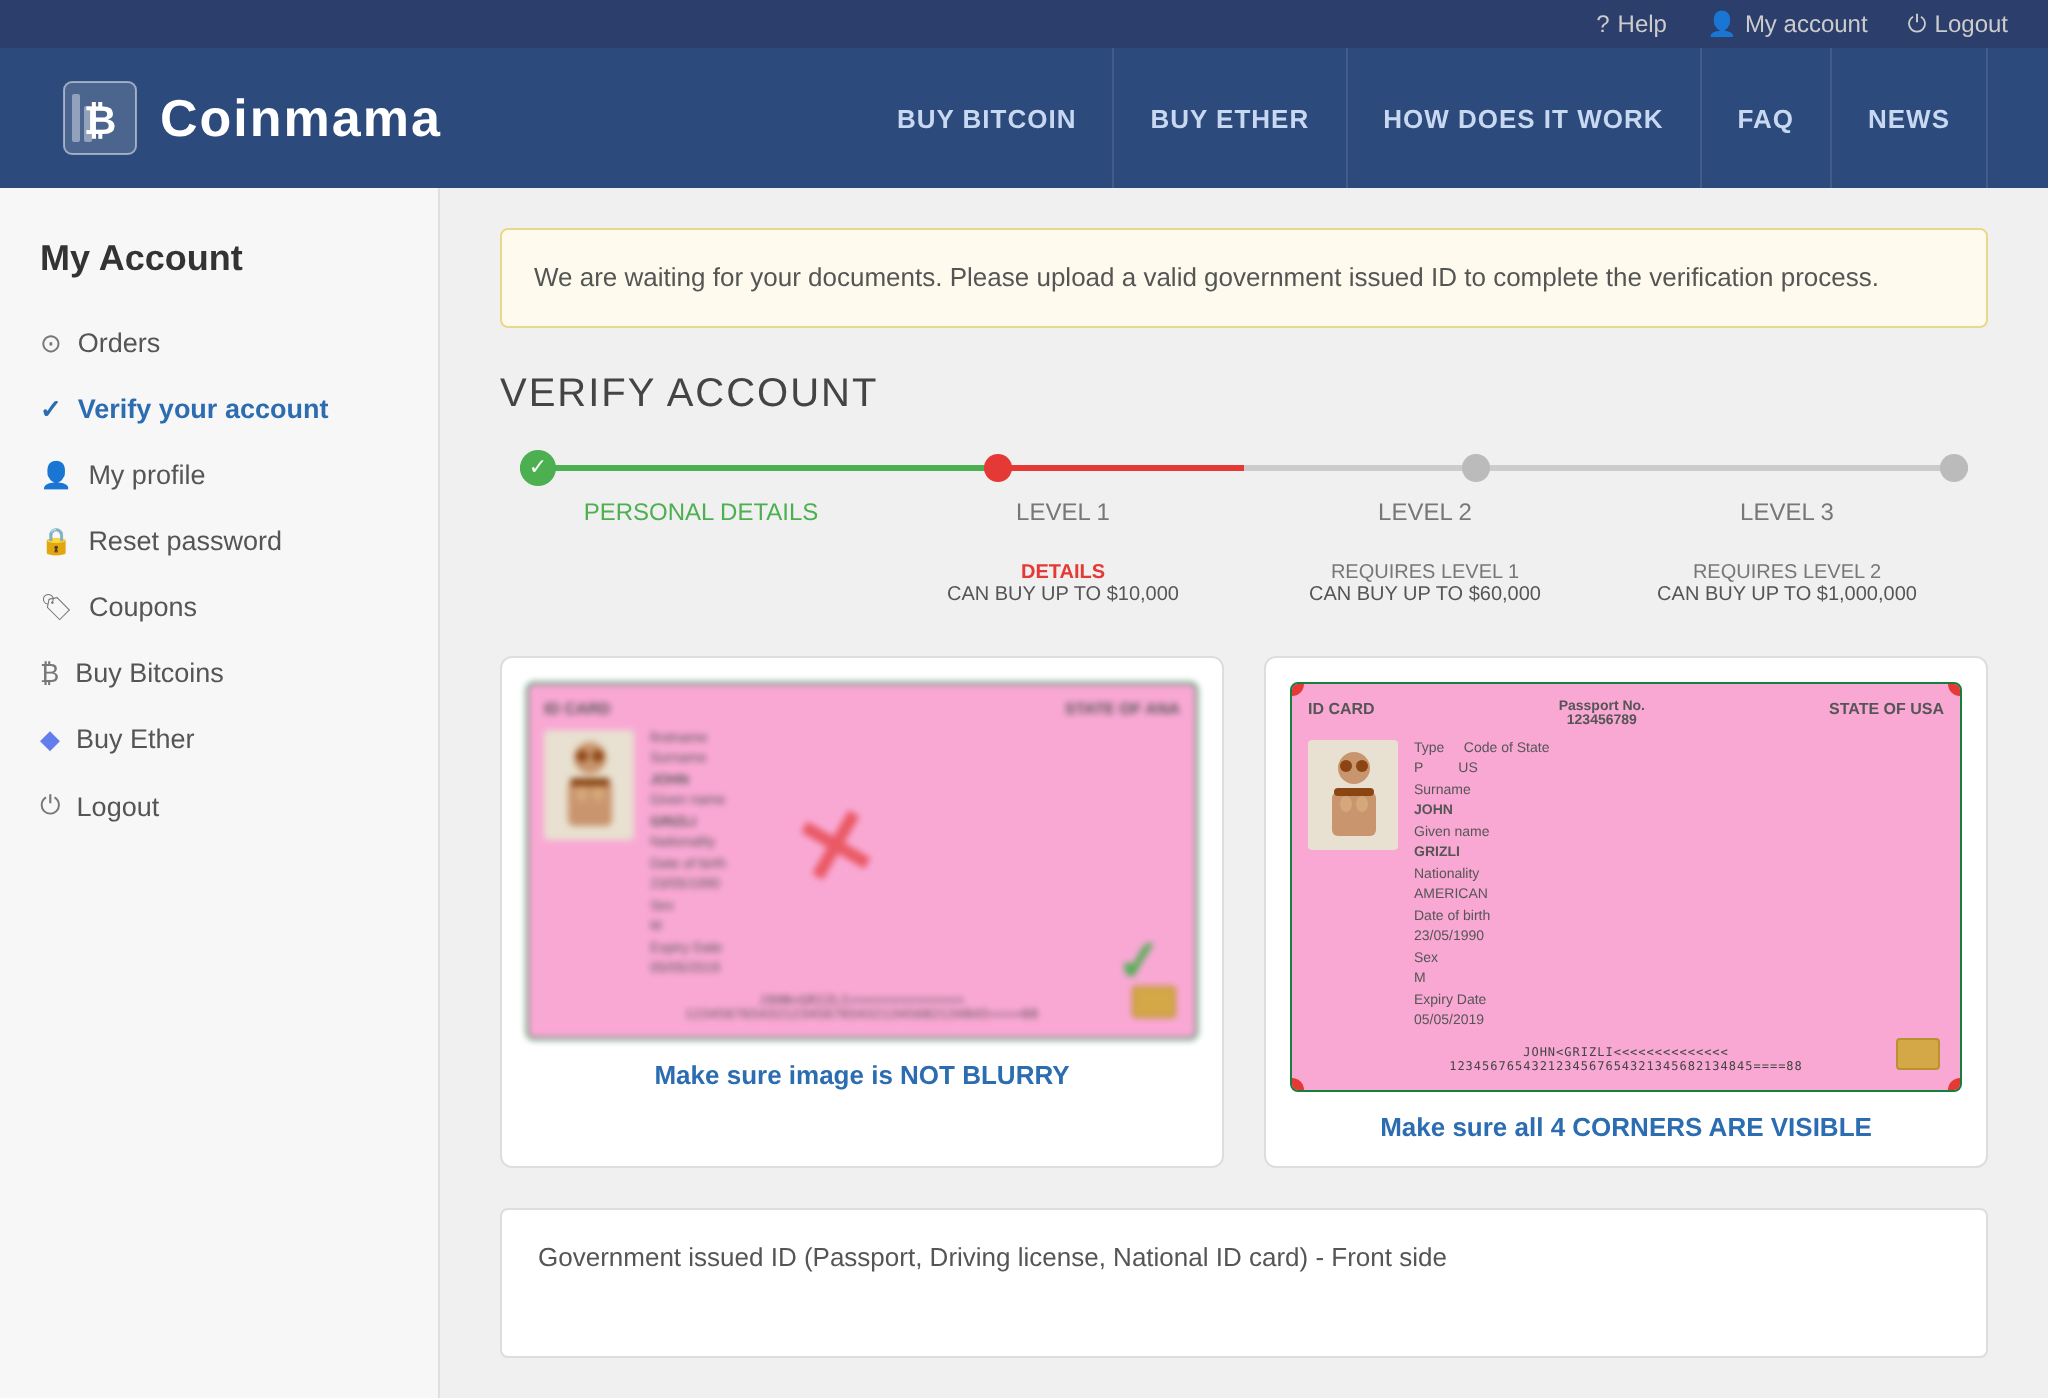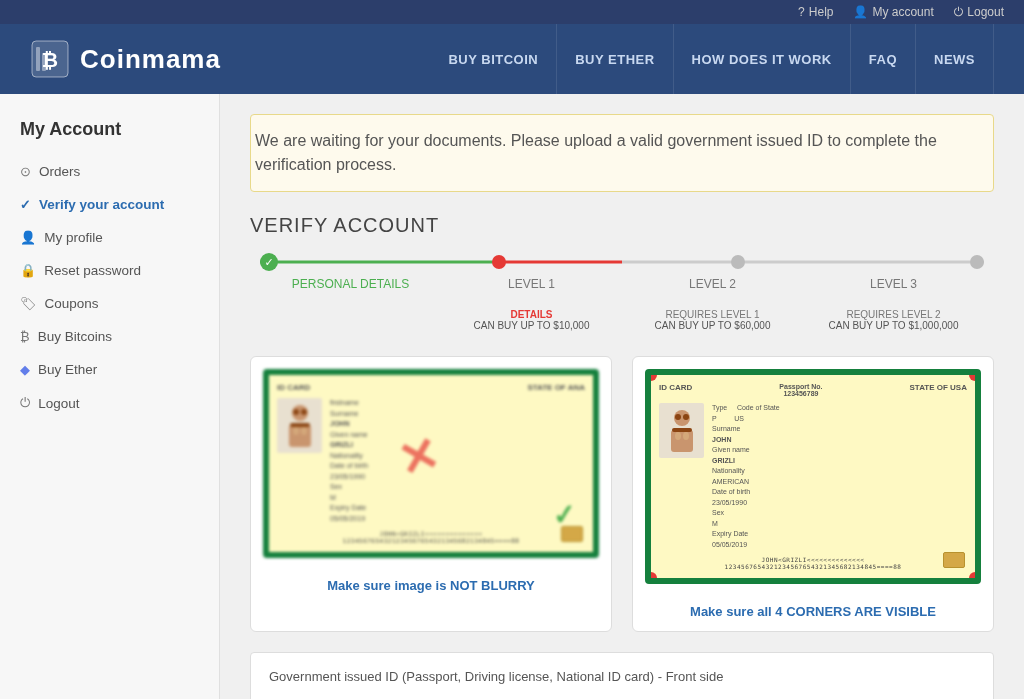--- a/index.html
+++ b/index.html
@@ -104,23 +104,23 @@
     .content {
       flex: 1;
       padding: 20px 30px;
     }
 
     
     .alert-banner {
       background: #fefaed;
       border: 1px solid #e8d98a;
       border-radius: 4px;
-      padding: 14px 4px;
+      padding: 14px 16px;
       margin-bottom: 22px;
-      font-size: 16px;
+      font-size: 13px;
       color: #555;
       line-height: 1.5;
     }
 
     
     .section-title {
       font-size: 20px;
       font-weight: normal;
       color: #444;
       letter-spacing: 1px;
@@ -252,25 +252,25 @@
     }
     .id-example {
       flex: 1;
       background: #fff;
       border: 1px solid #ddd;
       border-radius: 6px;
       padding: 12px;
       text-align: center;
     }
     .id-card-visual {
-      background: #fef9c3;
-      border: 6px solid #15803d;
+      background: #f9a8d4;
+      border: 1px solid #15803d;
       border-radius: 4px;
       padding: 8px;
-      margin-bottom: 20px;
+      margin-bottom: 10px;
       position: relative;
       font-size: 9px;
       color: #555;
       min-height: 140px;
       overflow: hidden;
     }
     .id-card-header {
       display: flex;
       justify-content: space-between;
       font-weight: bold;

